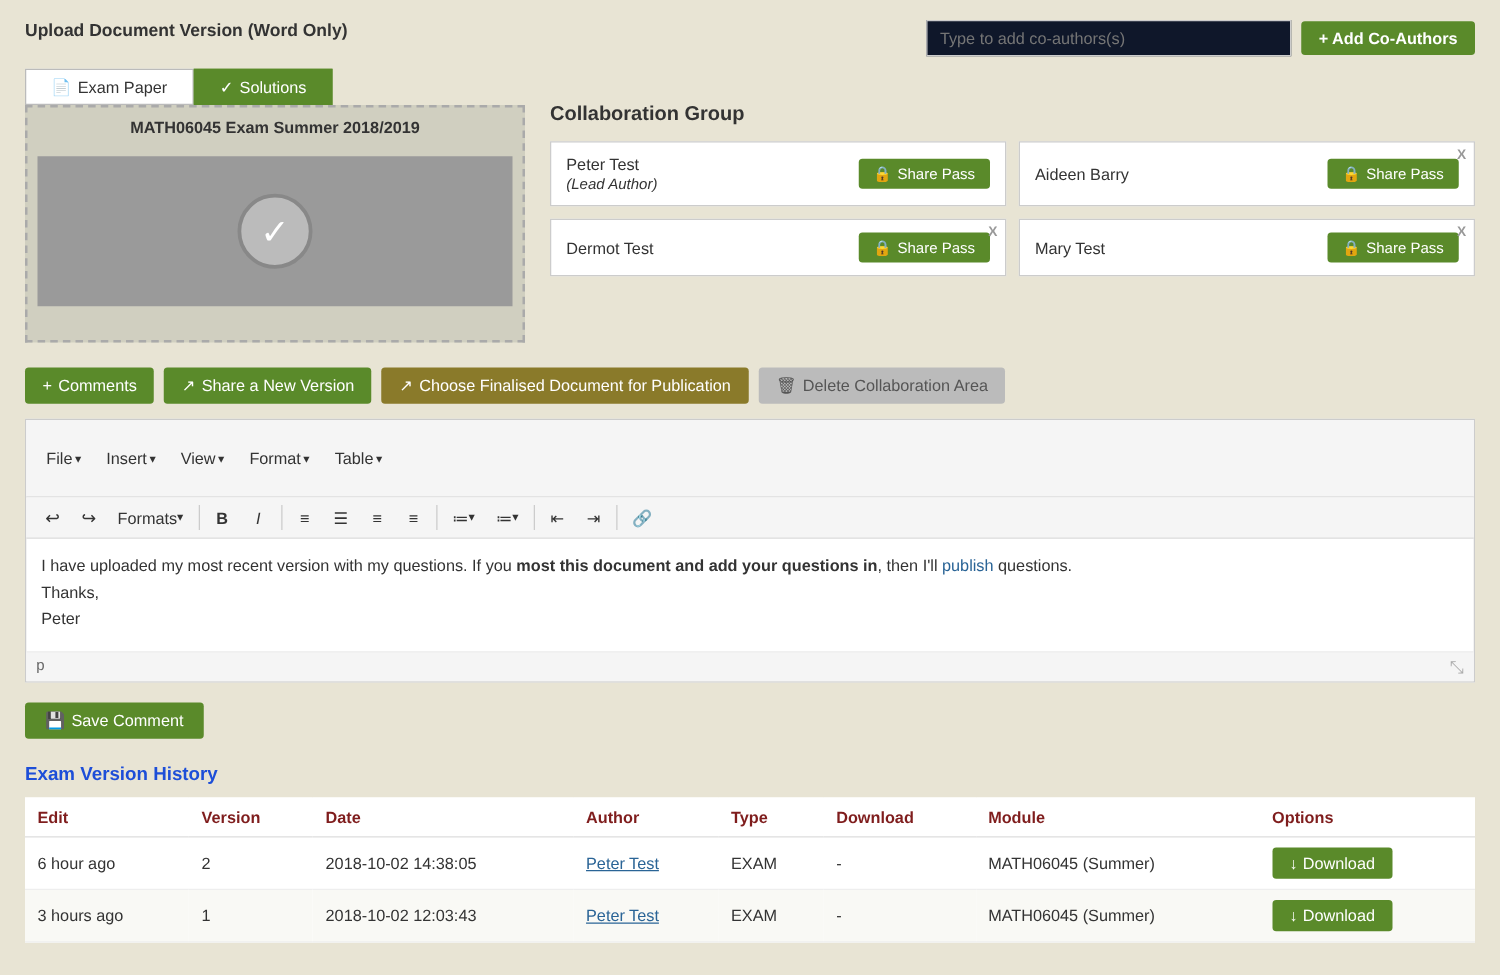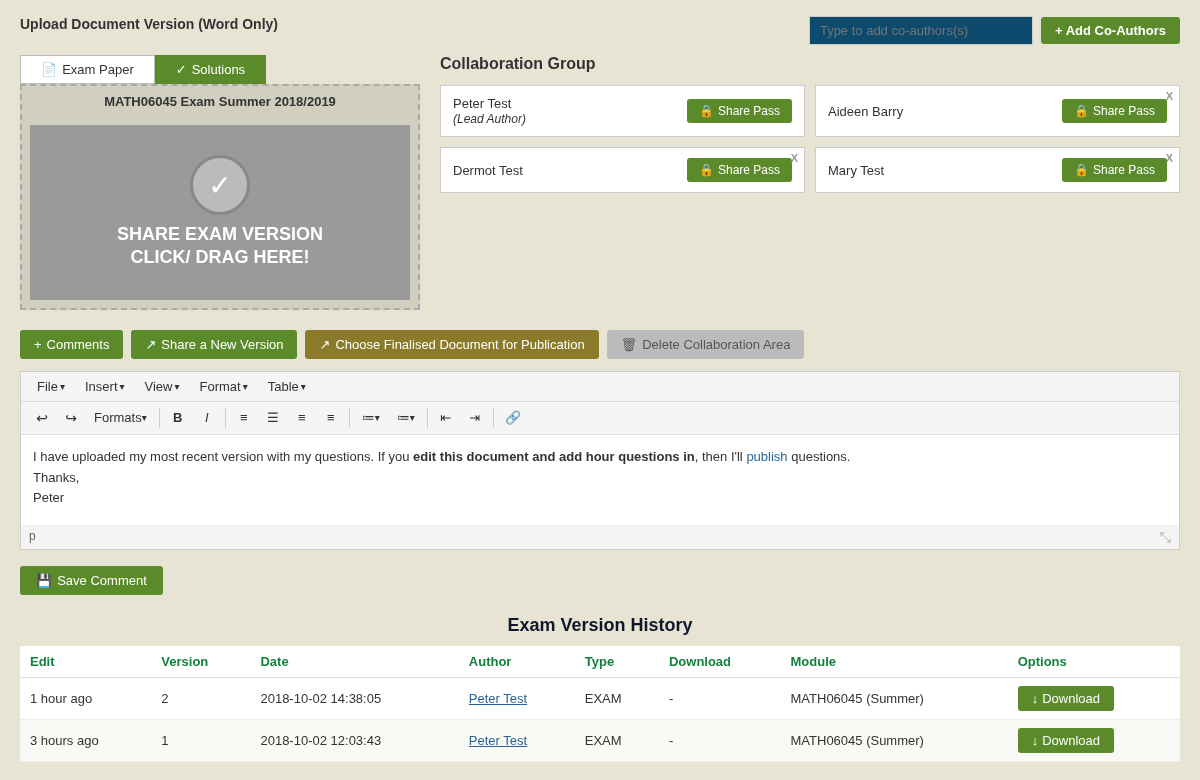--- a/index.html
+++ b/index.html
@@ -24,20 +24,21 @@
       gap: 20px;
       margin-bottom: 20px;
     }
 
     .left-panel {
       flex: 0 0 400px;
     }
 
     .right-panel {
       flex: 1;
+      margin-top: 28px;
     }
 
     .upload-title {
       font-size: 14px;
       font-weight: bold;
       margin-bottom: 8px;
       color: #333;
     }
 
     
@@ -174,24 +175,24 @@
     
     .coauthor-row {
       display: flex;
       align-items: center;
       gap: 8px;
       margin-left: auto;
       margin-top: 0;
     }
 
     .coauthor-input {
-      width: 224px;
+      width: 292px;
       padding: 6px 10px;
       border: 1px solid #ccc;
-      background: #0c4a6e;
+      background: #0f172a;
       font-size: 13px;
       color: #999;
     }
 
     .add-coauthor-btn {
       background: #5a8a2a;
       color: white;
       border: none;
       padding: 6px 14px;
       cursor: pointer;
@@ -252,21 +253,21 @@
     .editor-container {
       border: 1px solid #ccc;
       background: white;
       margin-bottom: 16px;
     }
 
     .editor-menubar {
       display: flex;
       align-items: center;
       gap: 4px;
-      padding: 4px 8px;
+      padding: 20px 8px;
       border-bottom: 1px solid #ddd;
       background: #f5f5f5;
     }
 
     .menu-item {
       padding: 3px 8px;
       font-size: 13px;
       cursor: pointer;
       display: flex;
       align-items: center;
@@ -353,43 +354,42 @@
       font-size: 13px;
       border-radius: 3px;
       display: flex;
       align-items: center;
       gap: 5px;
       margin-bottom: 20px;
     }
 
     
     .version-history-title {
-      font-size: 18px;
+      font-size: 15px;
       font-weight: bold;
       margin-bottom: 10px;
-      color: #0f172a;
-      text-align: center;
+      color: #1d4ed8;
     }
 
     table.version-table {
       width: 100%;
       border-collapse: collapse;
       background: white;
     }
 
     table.version-table thead tr {
       background: #fff;
     }
 
     table.version-table th {
       padding: 8px 10px;
       text-align: left;
       font-size: 13px;
       font-weight: bold;
-      color: #15803d;
+      color: #7f1d1d;
       border-bottom: 1px solid #ddd;
     }
 
     table.version-table td {
       padding: 8px 10px;
       font-size: 13px;
       color: #333;
       border-bottom: 1px solid #eee;
     }
 
@@ -445,21 +445,20 @@
         <button class="tab active">
           <span>✓</span>
           <span>Solutions</span>
         </button>
       </div>
 
       <div class="upload-area">
         <div class="upload-area-title">MATH06045 Exam Summer 2018/2019</div>
         <div class="upload-dropzone">
           <div class="checkmark-circle">✓</div>
-          <div class="dropzone-text">SHARE EXAM VERSION<br>CLICK/ DRAG HERE!</div>
         </div>
       </div>
     </div>
 
     <div class="right-panel">
       <div class="collab-title">Collaboration Group</div>
 
       <div class="collab-grid">
 
         <div class="collab-card">
@@ -553,21 +552,21 @@
       <button class="toolbar-btn">≔ <span class="chevron">▾</span></button>
       <div class="toolbar-separator"></div>
       <button class="toolbar-btn">⇤</button>
       <button class="toolbar-btn">⇥</button>
       <div class="toolbar-separator"></div>
       <button class="toolbar-btn">🔗</button>
     </div>
 
     <div class="editor-content" contenteditable="true" style="">
       <p>
-        <span>I have uploaded my most recent version with my questions.  If you </span><span class="bold-text">edit this document and add hour questions in</span><span>, then I'll </span><span class="link-text">publish</span><span> questions.</span>
+        <span>I have uploaded my most recent version with my questions.  If you </span><span class="bold-text">most this document and add your questions in</span><span>, then I'll </span><span class="link-text">publish</span><span> questions.</span>
       </p>
       <p>Thanks,</p>
       <p>Peter</p>
     </div>
 
     <div class="editor-status-bar">
       <span>p</span>
       <span class="resize-handle">⤡</span>
     </div>
   </div>
@@ -588,21 +587,21 @@
           <th>Date</th>
           <th>Author</th>
           <th>Type</th>
           <th>Download</th>
           <th>Module</th>
           <th>Options</th>
         </tr>
       </thead>
       <tbody id="version-table-body">
       <tr>
-    <td>1 hour ago</td>
+    <td>6 hour ago</td>
     <td>2</td>
     <td>2018-10-02 14:38:05</td>
     <td><a class="author-link">Peter Test</a></td>
     <td>EXAM</td>
     <td>-</td>
     <td>MATH06045 (Summer)</td>
     <td>
       <button class="download-btn">
         <span>↓</span>
         Download

